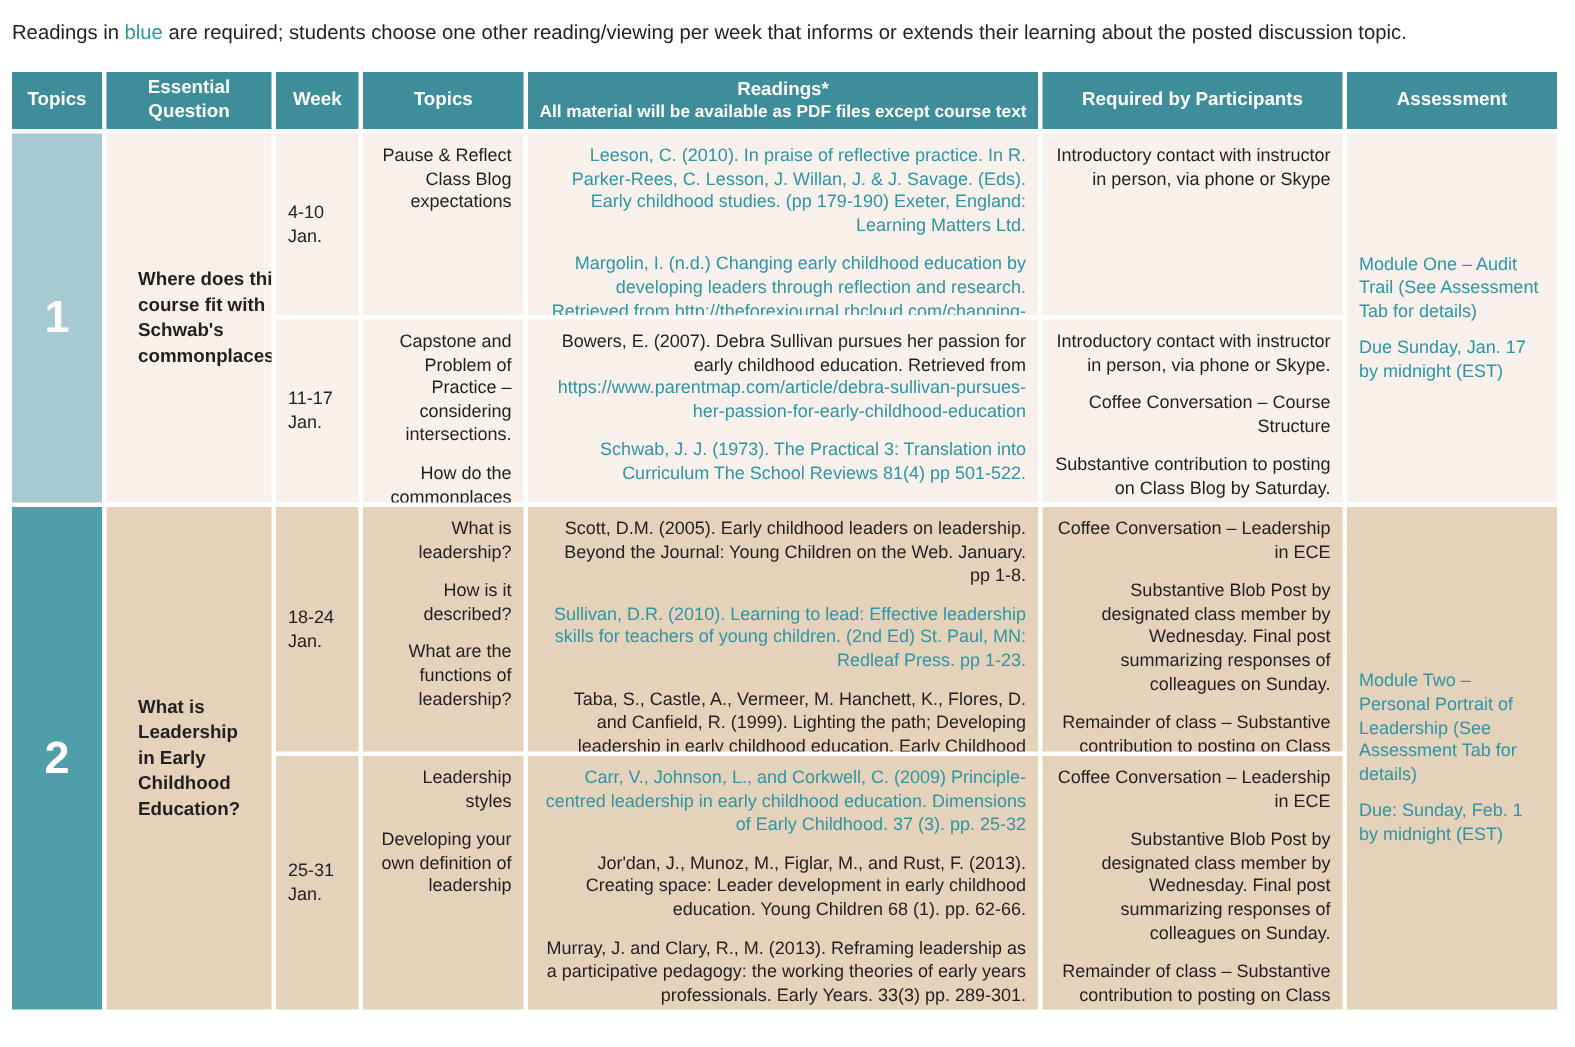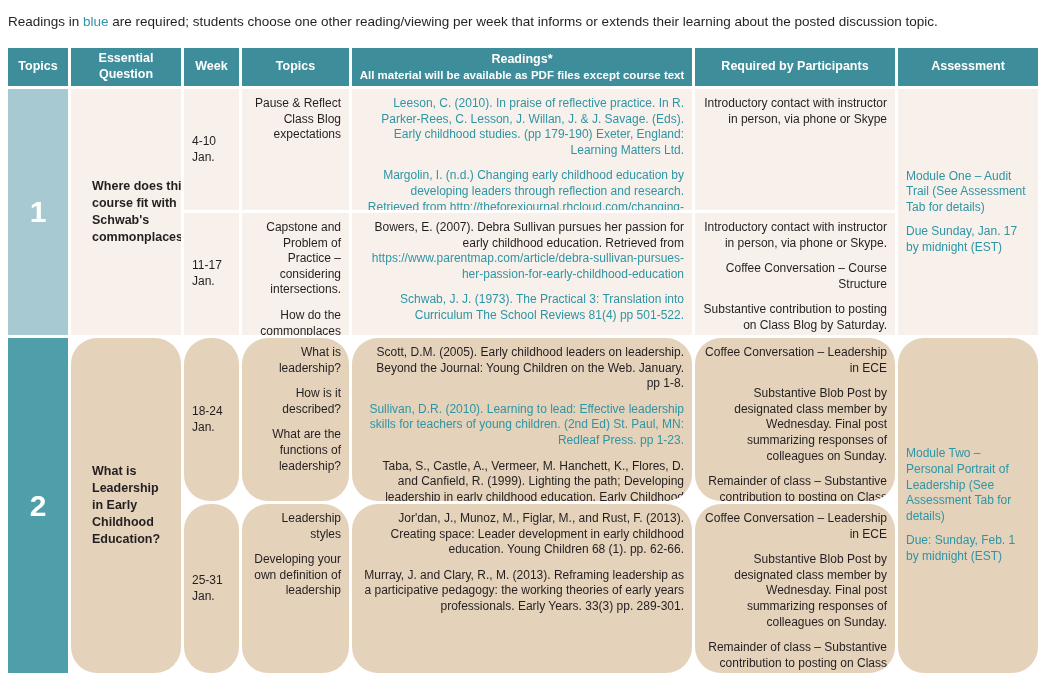--- a/index.html
+++ b/index.html
@@ -27,21 +27,21 @@
     background:#ffffff;
   }
   .th{
     background:var(--header-bg);color:#ffffff;font-weight:bold;font-size:12.5px;
     display:flex;flex-direction:column;align-items:center;justify-content:center;
     text-align:center;line-height:1.25;padding:2px 4px;
   }
   .th-sub{font-size:11.5px;font-weight:bold;}
   .cell{overflow:hidden;}
   .band1{background:var(--module1-band-bg);}
-  .band2{background:var(--module2-band-bg);border-radius:26px;}
+  .band2{background:var(--module2-band-bg);}
   .modnum{
     color:#ffffff;font-weight:bold;font-size:30px;
     display:flex;align-items:center;justify-content:center;
   }
   .mod1{background:var(--module1-cell-bg);}
   .mod2{background:var(--module2-cell-bg);}
   .eq{
     display:flex;align-items:center;padding:6px 21px;
     font-weight:bold;font-size:12.5px;line-height:1.35;
   }
@@ -141,20 +141,21 @@
       <p class="para">Remainder of class – Substantive contribution to posting on Class Blog by Saturday.</p>
     </div>
 
   <div class="cell week band2" style="grid-row:5;grid-column:3">25-31
 Jan.</div>
   <div class="cell body-cell band2" style="grid-row:5;grid-column:4">
       <p class="para">Leadership styles</p>
       <p class="para">Developing your own definition of leadership</p>
     </div>
   <div class="cell body-cell readings band2" style="grid-row:5;grid-column:5">
+      <p class="para"><span class="teal">Carr, V., Johnson, L., and Corkwell, C. (2009) Principle-centred leadership in early childhood education. Dimensions of Early Childhood. 37 (3). pp. 25-32</span></p>
       <p class="para"><span>Jor'dan, J., Munoz, M., Figlar, M., and Rust, F. (2013). Creating space: Leader development in early childhood education. Young Children 68 (1). pp. 62-66.</span></p>
       <p class="para"><span>Murray, J. and Clary, R., M. (2013). Reframing leadership as a participative pedagogy: the working theories of early years professionals. Early Years. 33(3) pp. 289-301.</span></p>
     </div>
   <div class="cell body-cell band2" style="grid-row:5;grid-column:6">
       <p class="para">Coffee Conversation – Leadership in ECE</p>
       <p class="para">Substantive Blob Post by designated class member by Wednesday. Final post summarizing responses of colleagues on Sunday.</p>
       <p class="para">Remainder of class – Substantive contribution to posting on Class Blog by Saturday.</p>
     </div>
 </div>
 

